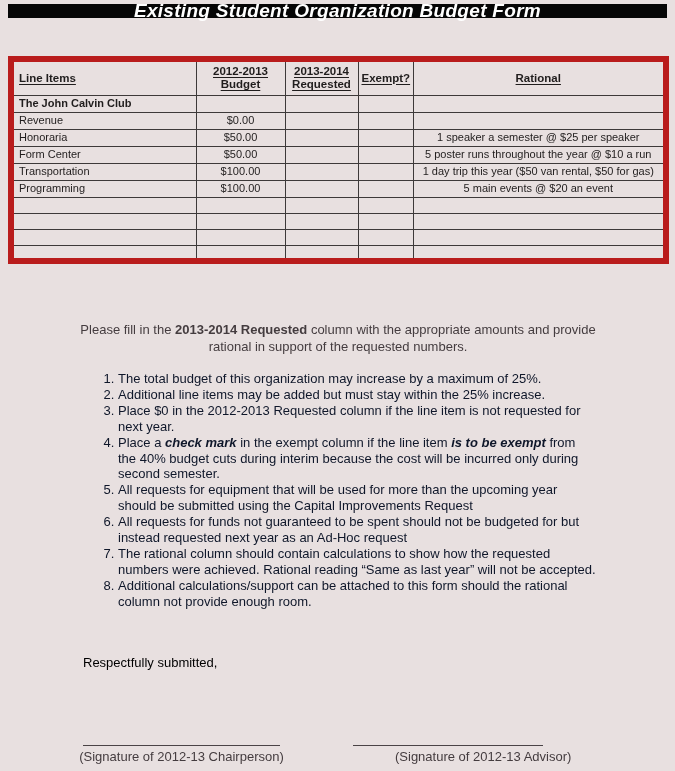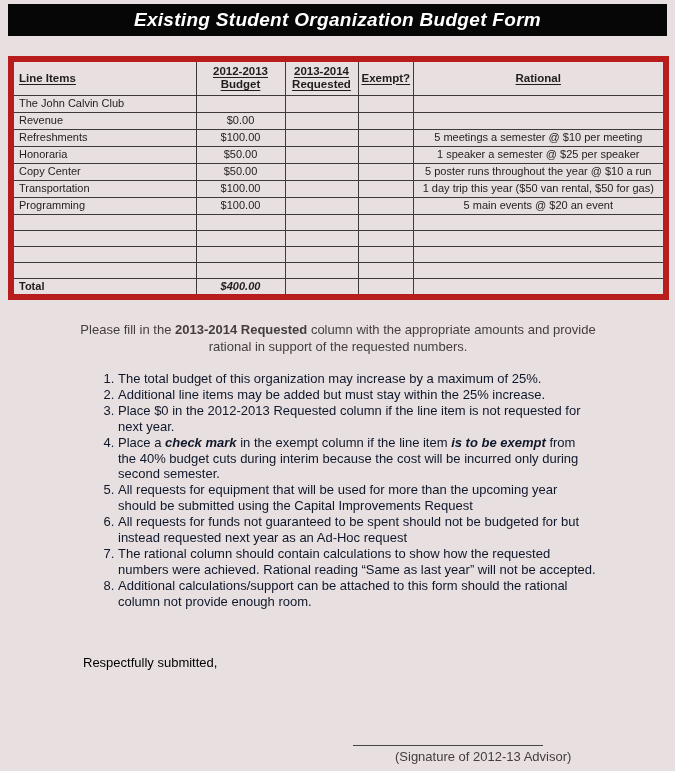--- a/index.html
+++ b/index.html
@@ -7,21 +7,21 @@
     width:675px; height:771px;
     background:#e8e0e0;
     font-family:"Liberation Sans", sans-serif;
     position:relative;
     overflow:hidden;
   }
   .page { position:absolute; inset:0; }
 
   
   .titlebar {
-    position:absolute; left:8px; top:4px; width:659px; height:32px;
+    position:absolute; left:8px; top:4px; width:659px; height:14px;
     background:#060606;
     display:flex; align-items:center; justify-content:center;
   }
   .titlebar span {
     color:#ffffff; font-size:19px; font-weight:700; font-style:italic;
     letter-spacing:0.3px; white-space:nowrap;
   }
 
   
   table.budget {
@@ -38,21 +38,21 @@
     text-align:center; vertical-align:middle;
   }
   table.budget thead tr { height:36px; }
   table.budget th {
     font-size:11.5px; font-weight:700;
     text-decoration:underline;
     text-underline-offset:2px;
     white-space:normal;
   }
   table.budget th.c0, table.budget td.c0 { text-align:left; padding-left:5px; }
-  tr.group { height:17px; } tr.group td.c0 { font-weight:400; }
+  tr.group { height:17px; } tr.group td.c0 { font-weight:700; }
   tr.data  { height:17px; }
   tr.empty { height:16px; }
   tr.total { height:19px; }
   tr.total td { font-weight:700; }
   tr.total td.c1 { font-style:italic; }
 
   
   .intro {
     position:absolute; left:68px; top:321px; width:540px; margin:0;
     text-align:center;
@@ -118,35 +118,28 @@
           <td class="c4">&nbsp;</td>
         </tr>
         <tr class="data">
           <td class="c0">Revenue</td>
           <td class="c1">$0.00</td>
           <td class="c2">&nbsp;</td>
           <td class="c3">&nbsp;</td>
           <td class="c4">&nbsp;</td>
         </tr>
         <tr class="data">
-          <td class="c0">Refreshments</td>
-          <td class="c1">$100.00</td>
-          <td class="c2">&nbsp;</td>
-          <td class="c3">&nbsp;</td>
-          <td class="c4">5 meetings a semester @ $10 per meeting</td>
-        </tr>
-        <tr class="data">
           <td class="c0">Honoraria</td>
           <td class="c1">$50.00</td>
           <td class="c2">&nbsp;</td>
           <td class="c3">&nbsp;</td>
           <td class="c4">1 speaker a semester @ $25 per speaker</td>
         </tr>
         <tr class="data">
-          <td class="c0">Copy Center</td>
+          <td class="c0">Form Center</td>
           <td class="c1">$50.00</td>
           <td class="c2">&nbsp;</td>
           <td class="c3">&nbsp;</td>
           <td class="c4">5 poster runs throughout the year @ $10 a run</td>
         </tr>
         <tr class="data">
           <td class="c0">Transportation</td>
           <td class="c1">$100.00</td>
           <td class="c2">&nbsp;</td>
           <td class="c3">&nbsp;</td>
@@ -176,27 +169,20 @@
         <tr class="empty">
           <td class="c0">&nbsp;</td>
           <td class="c1">&nbsp;</td>
           <td class="c2">&nbsp;</td>
           <td class="c3">&nbsp;</td>
           <td class="c4">&nbsp;</td>
         </tr>
         <tr class="empty">
           <td class="c0">&nbsp;</td>
           <td class="c1">&nbsp;</td>
-          <td class="c2">&nbsp;</td>
-          <td class="c3">&nbsp;</td>
-          <td class="c4">&nbsp;</td>
-        </tr>
-        <tr class="total">
-          <td class="c0">Total</td>
-          <td class="c1">$400.00</td>
           <td class="c2">&nbsp;</td>
           <td class="c3">&nbsp;</td>
           <td class="c4">&nbsp;</td>
         </tr>
       </tbody>
   </table>
 
   <p class="intro"><span class="n">Please fill in the </span><span class="b">2013-2014 Requested</span><span class="n"> column with the appropriate amounts and provide rational in support of the requested numbers.</span></p>
 
   <ol class="instructions">
@@ -205,19 +191,23 @@
       <li><span class="n">Place $0 in the 2012-2013 Requested column if the line item is not requested for next year.</span></li>
       <li><span class="n">Place a </span><span class="bi">check mark</span><span class="n"> in the exempt column if the line item </span><span class="bi">is to be exempt</span><span class="n"> from the 40% budget cuts during interim because the cost will be incurred only during second semester.</span></li>
       <li><span class="n">All requests for equipment that will be used for more than the upcoming year should be submitted using the Capital Improvements Request</span></li>
       <li><span class="n">All requests for funds not guaranteed to be spent should not be budgeted for but instead requested next year as an Ad-Hoc request</span></li>
       <li><span class="n">The rational column should contain calculations to show how the requested numbers were achieved. Rational reading “Same as last year” will not be accepted.</span></li>
       <li><span class="n">Additional calculations/support can be attached to this form should the rational column not provide enough room.</span></li>
     </ol>
 
   <p class="closing">Respectfully submitted,</p>
 
+  <div class="sig sig1">
+    <div class="sig-line"></div>
+    <div class="sig-label">(Signature of 2012-13 Chairperson)</div>
+  </div>
 
   <div class="sig sig2">
     <div class="sig-line"></div>
     <div class="sig-label">(Signature of 2012-13 Advisor)</div>
   </div>
 
 </div>
 
 </body></html>

